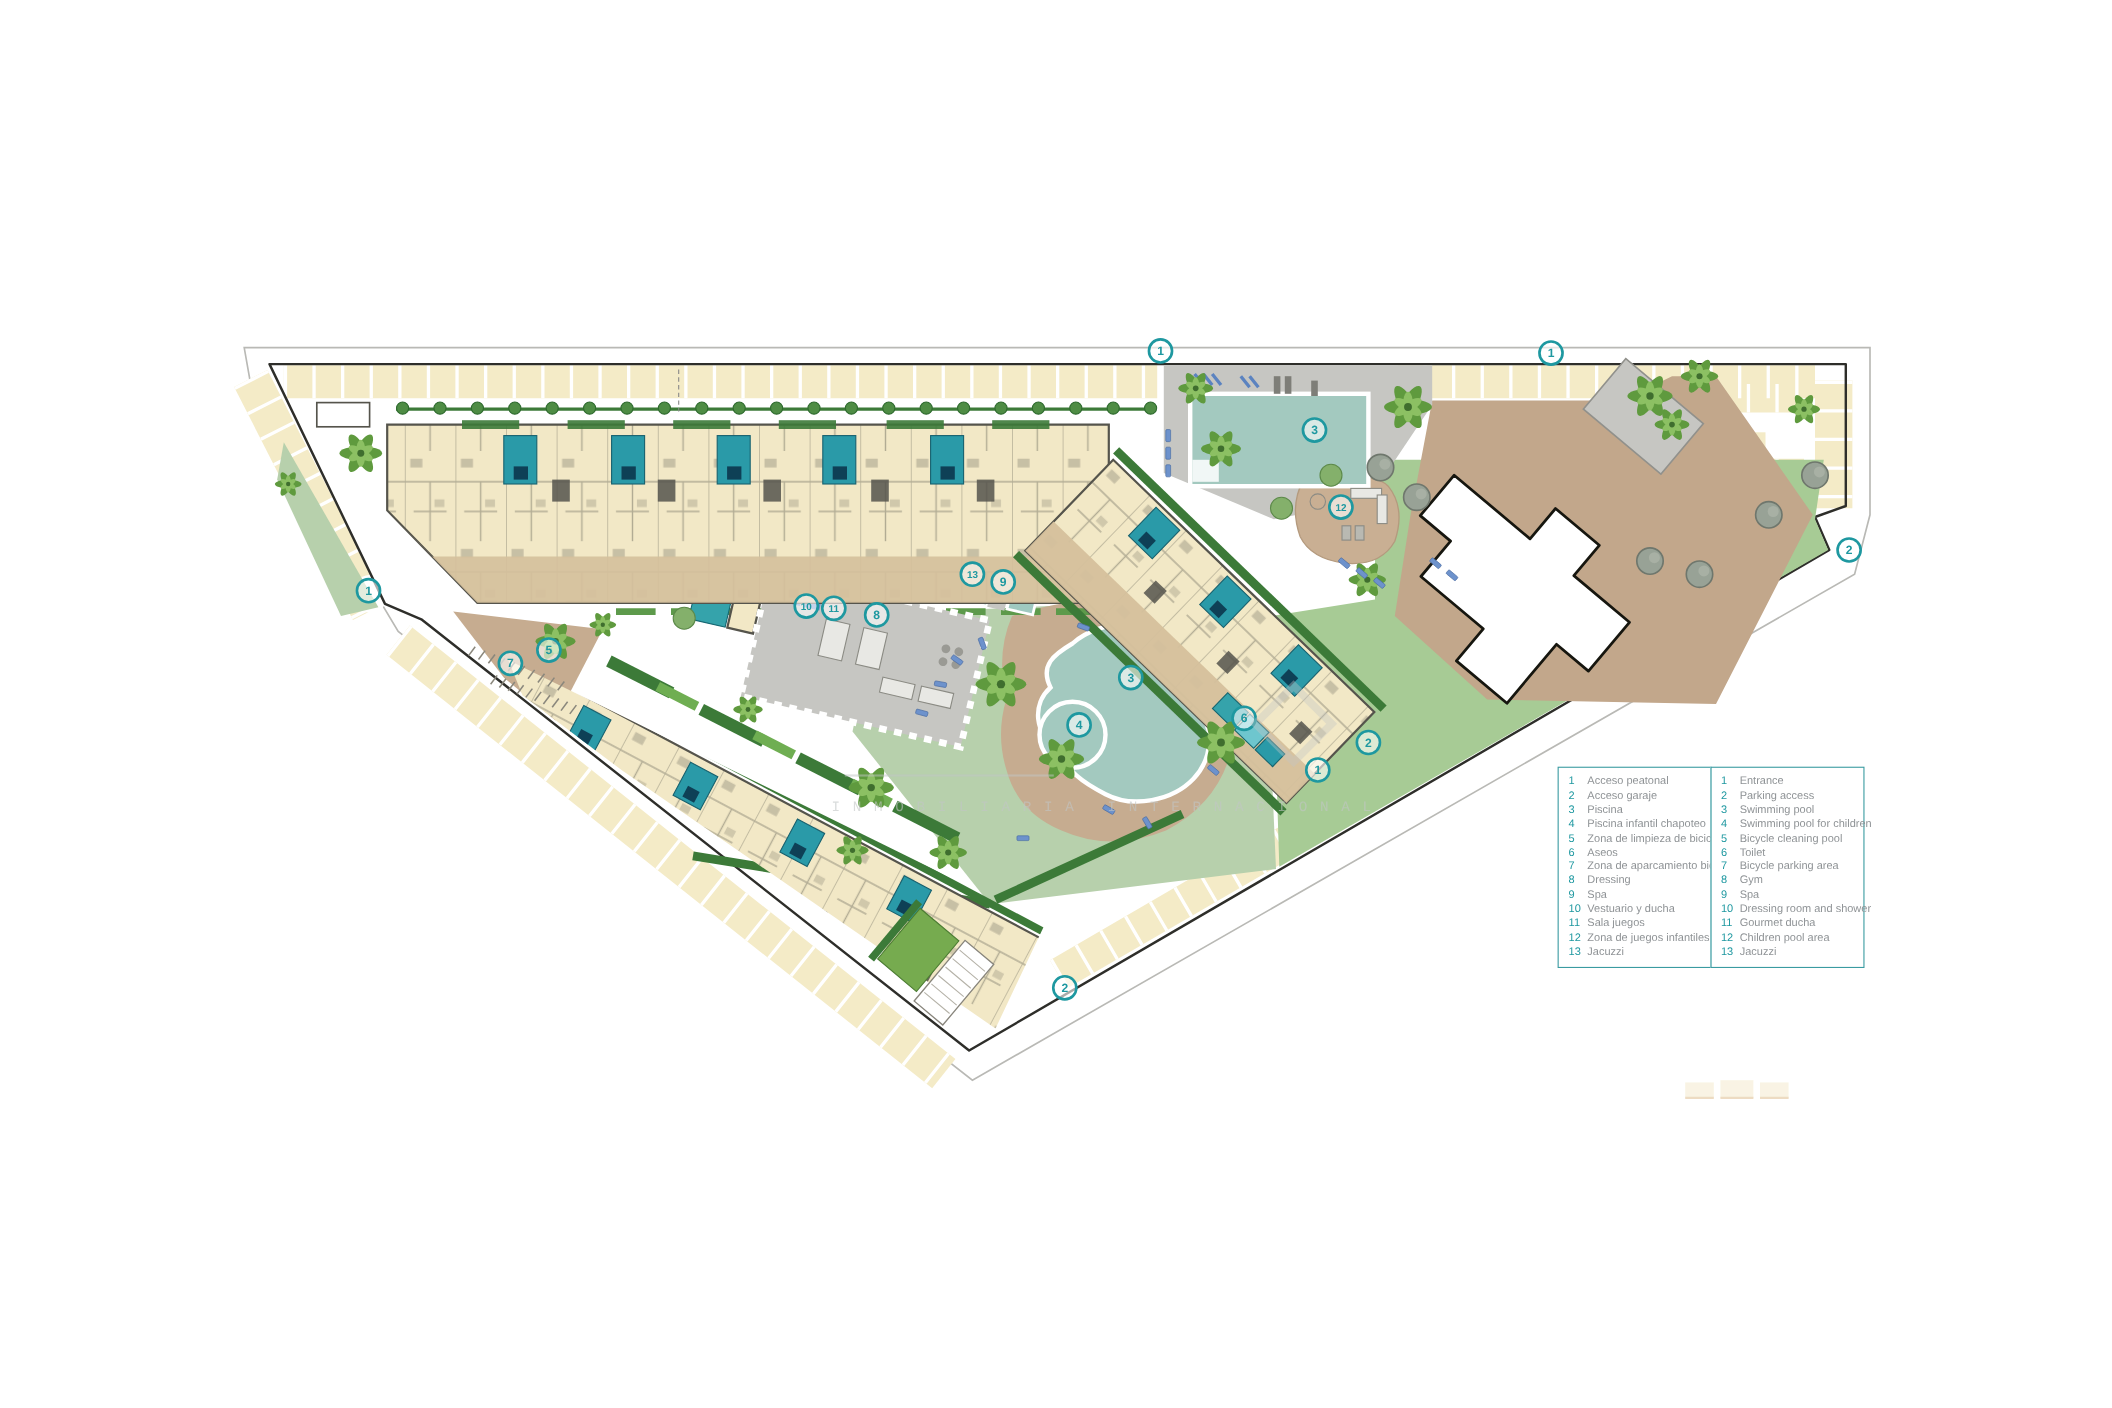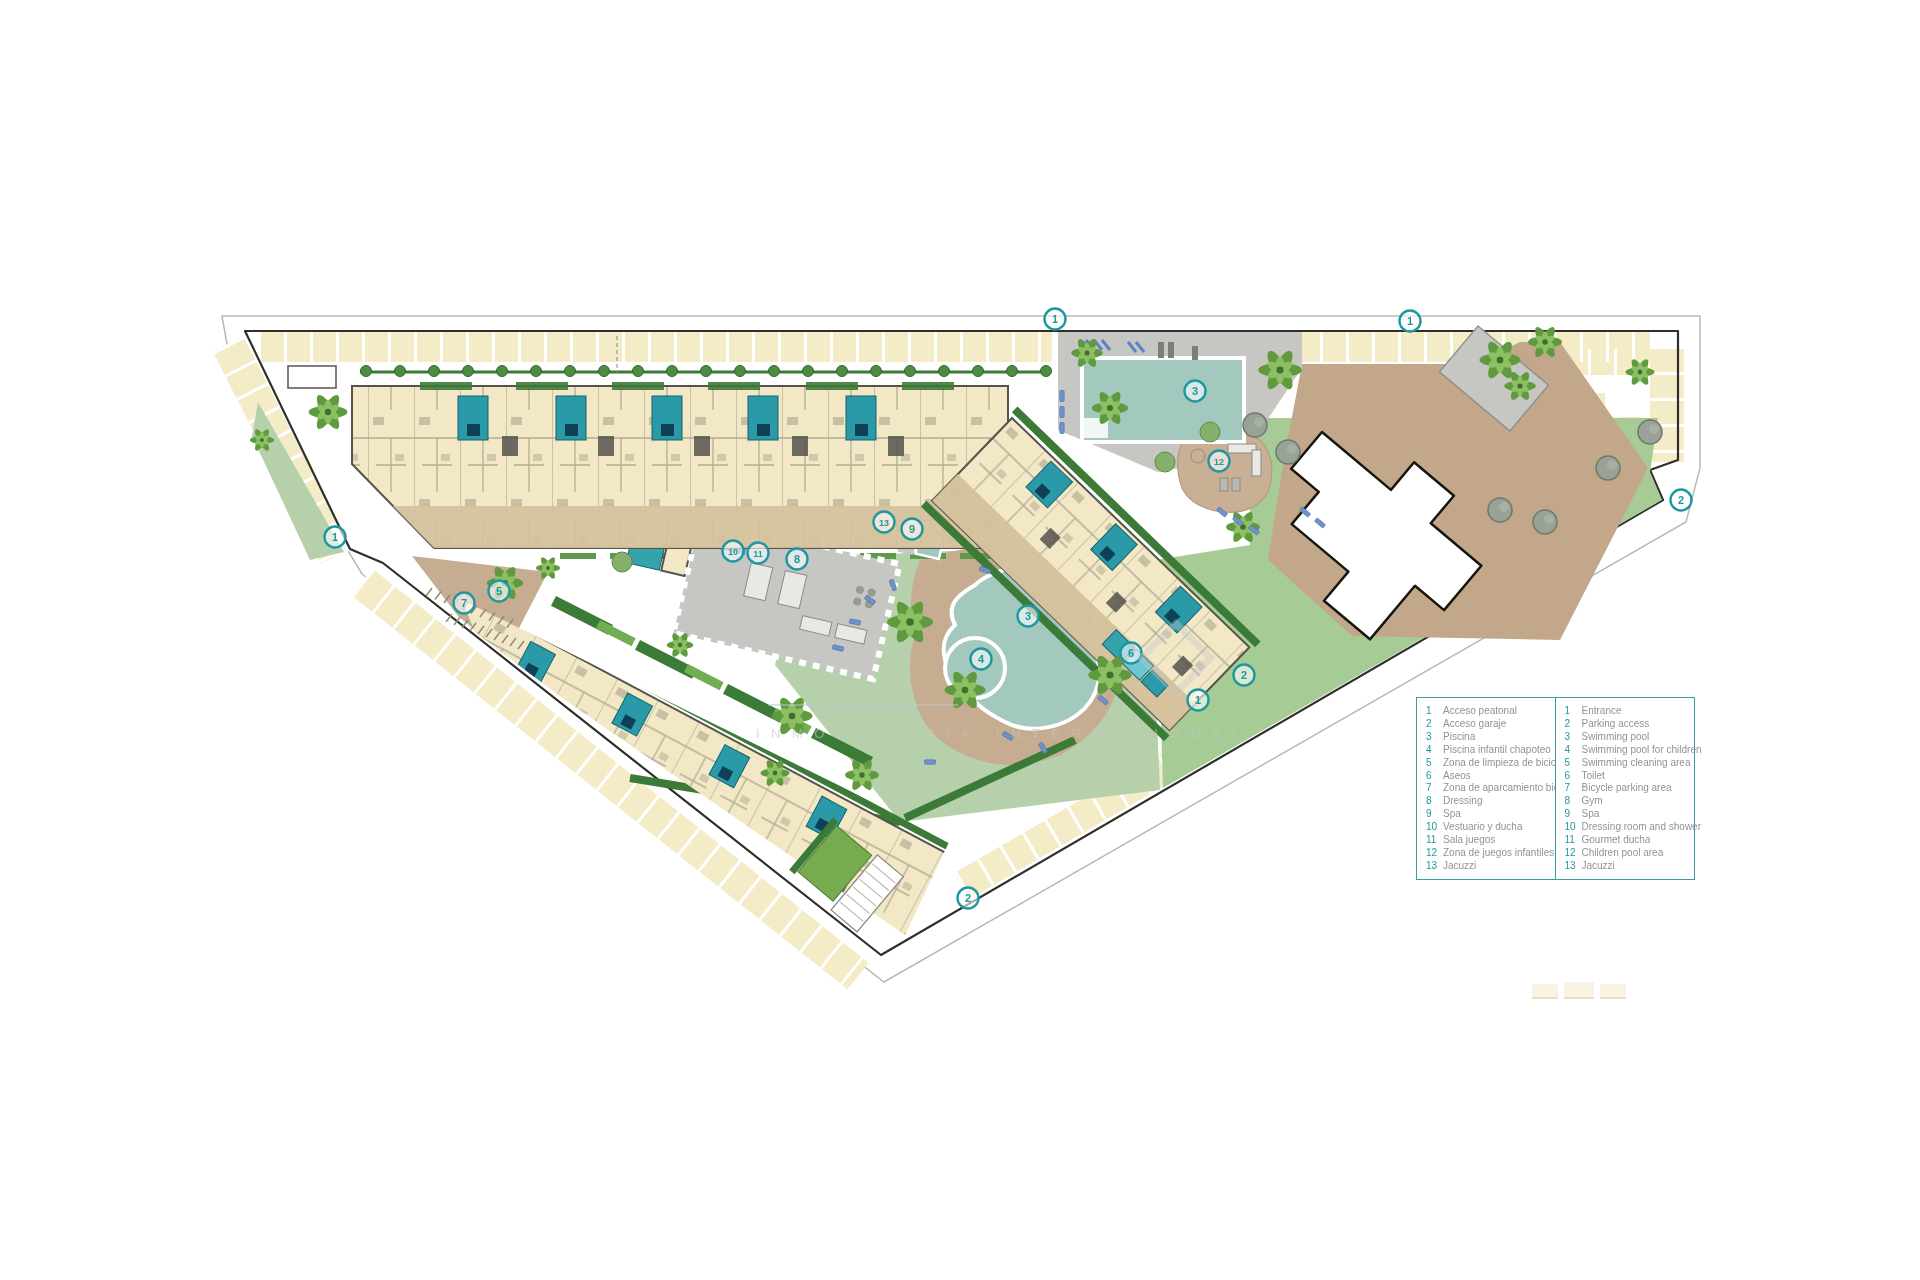--- a/index.html
+++ b/index.html
@@ -40,21 +40,21 @@
 
   
   .watermark{position:absolute;left:0;top:0;width:1920px;height:1280px;pointer-events:none;z-index:20;}
   .wm-title{position:absolute;left:752px;top:622px;font-size:62px;font-weight:bold;
             letter-spacing:28px;color:var(--watermark,#c2c6c6);opacity:.5;}
   .wm-logo{position:absolute;left:1148px;top:630px;width:42px;height:42px;
            border:7px solid var(--watermark,#c2c6c6);opacity:.38;transform:rotate(45deg);}
   .wm-line{position:absolute;left:768px;top:704px;width:190px;height:2px;
            background:var(--watermark,#c2c6c6);opacity:.5;}
   .wm-sub{position:absolute;left:756px;top:726px;font-size:13px;letter-spacing:11.5px;
-          color:var(--watermark,#c2c6c6);opacity:.6;}
+          color:var(--watermark,#c2c6c6);opacity:.6;font-family:Liberation Mono, monospace;}
 </style>
 </head>
 <body>
 
 <div class="stage">
 
 <svg viewBox="0 0 1920 1280" width="1920" height="1280">
   <defs>
     <pattern id="pu" width="46" height="82" patternUnits="userSpaceOnUse">
       <path d="M0 0 V82 M0 28 H46 M23 28 V82 M8 55 H38" stroke="#57564d" stroke-width="1.3" fill="none" opacity=".75"></path>
@@ -540,21 +540,21 @@
         <div class="lrow">
           <span class="lnum">3</span>
           <span class="llab">Swimming pool</span>
         </div>
         <div class="lrow">
           <span class="lnum">4</span>
           <span class="llab">Swimming pool for children</span>
         </div>
         <div class="lrow">
           <span class="lnum">5</span>
-          <span class="llab">Swimming cleaning area</span>
+          <span class="llab">Bicycle cleaning pool</span>
         </div>
         <div class="lrow">
           <span class="lnum">6</span>
           <span class="llab">Toilet</span>
         </div>
         <div class="lrow">
           <span class="lnum">7</span>
           <span class="llab">Bicycle parking area</span>
         </div>
         <div class="lrow">

